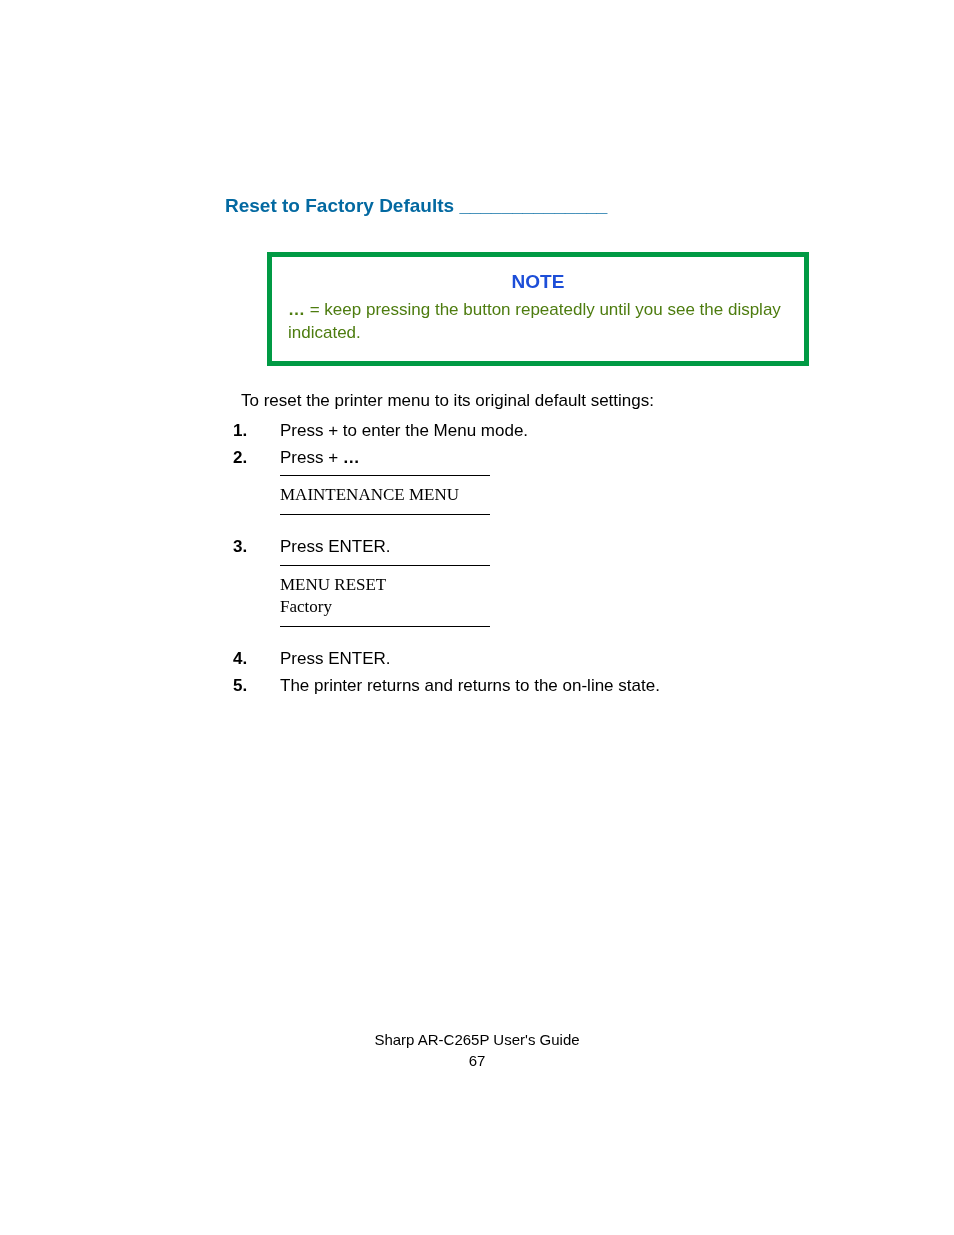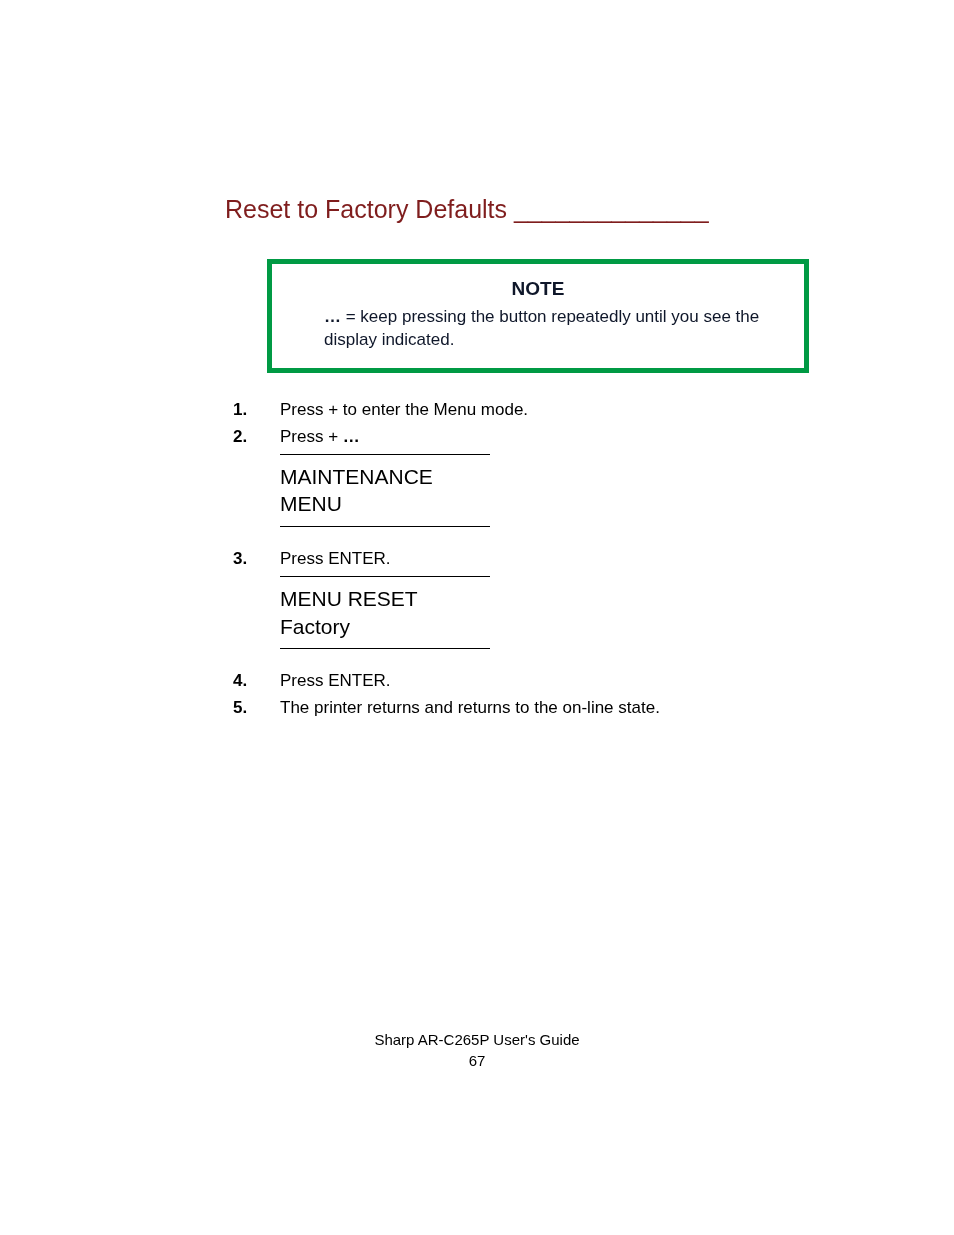--- a/index.html
+++ b/index.html
@@ -9,42 +9,41 @@
       height: 1235px;
       background: #ffffff;
       font-family: Verdana, Geneva, sans-serif;
       color: #000000;
       position: relative;
     }
     .page {
       padding: 195px 115px 0 225px;
     }
     .heading {
-      color: #7f1d1d;
-      font-weight: normal;
-      font-size: 25px;
+      color: #0369a1;
+      font-weight: bold;
+      font-size: 19px;
       margin: 0 0 35px 0;
     }
     .note-box {
       border: 5px solid #009a44;
       margin: 0 30px 25px 42px;
       padding: 14px 16px 16px 16px;
     }
     .note-title {
-      color: #0f172a;
+      color: #1d4ed8;
       font-weight: bold;
       font-size: 19px;
       text-align: center;
       margin-bottom: 6px;
     }
     .note-text {
-      color: #0f172a;
+      color: #4d7c0f;
       font-size: 17px;
       line-height: 1.35;
-      margin-left: 36px;
     }
     .note-text .ellipsis-bold {
       font-weight: bold;
     }
     .intro-text {
       font-size: 17px;
       margin: 0 0 8px 16px;
     }
     .list {
       margin: 0 0 0 8px;
@@ -69,22 +68,23 @@
     }
     .ellipsis-bold {
       font-weight: bold;
     }
     .display-box {
       border-top: 1.5px solid #000;
       border-bottom: 1.5px solid #000;
       width: 210px;
       margin: 5px 0 18px 0;
       padding: 8px 0 8px 0;
-      font-size: 21px;
+      font-size: 17px;
       line-height: 1.3;
+      font-family: Liberation Serif, serif;
     }
     .footer {
       position: absolute;
       bottom: 164px;
       left: 0;
       right: 0;
       text-align: center;
       font-size: 15px;
       line-height: 1.4;
     }
@@ -95,20 +95,21 @@
 <div class="page">
   <h1 class="heading">Reset to Factory Defaults ______________</h1>
 
   <div class="note-box">
     <div class="note-title">NOTE</div>
     <div class="note-text">
       <span class="ellipsis-bold">…</span><span> = keep pressing the button repeatedly until you see the display indicated.</span>
     </div>
   </div>
 
+  <div class="intro-text">To reset the printer menu to its original default settings:</div>
 
   <div class="list">
     <div class="list-item">
       <div class="list-number">1.</div>
       <div class="list-content">
         <span>Press </span><span class="plus-sign">+</span><span> to enter the Menu mode.</span>
       </div>
     </div>
 
     <div class="list-item">

